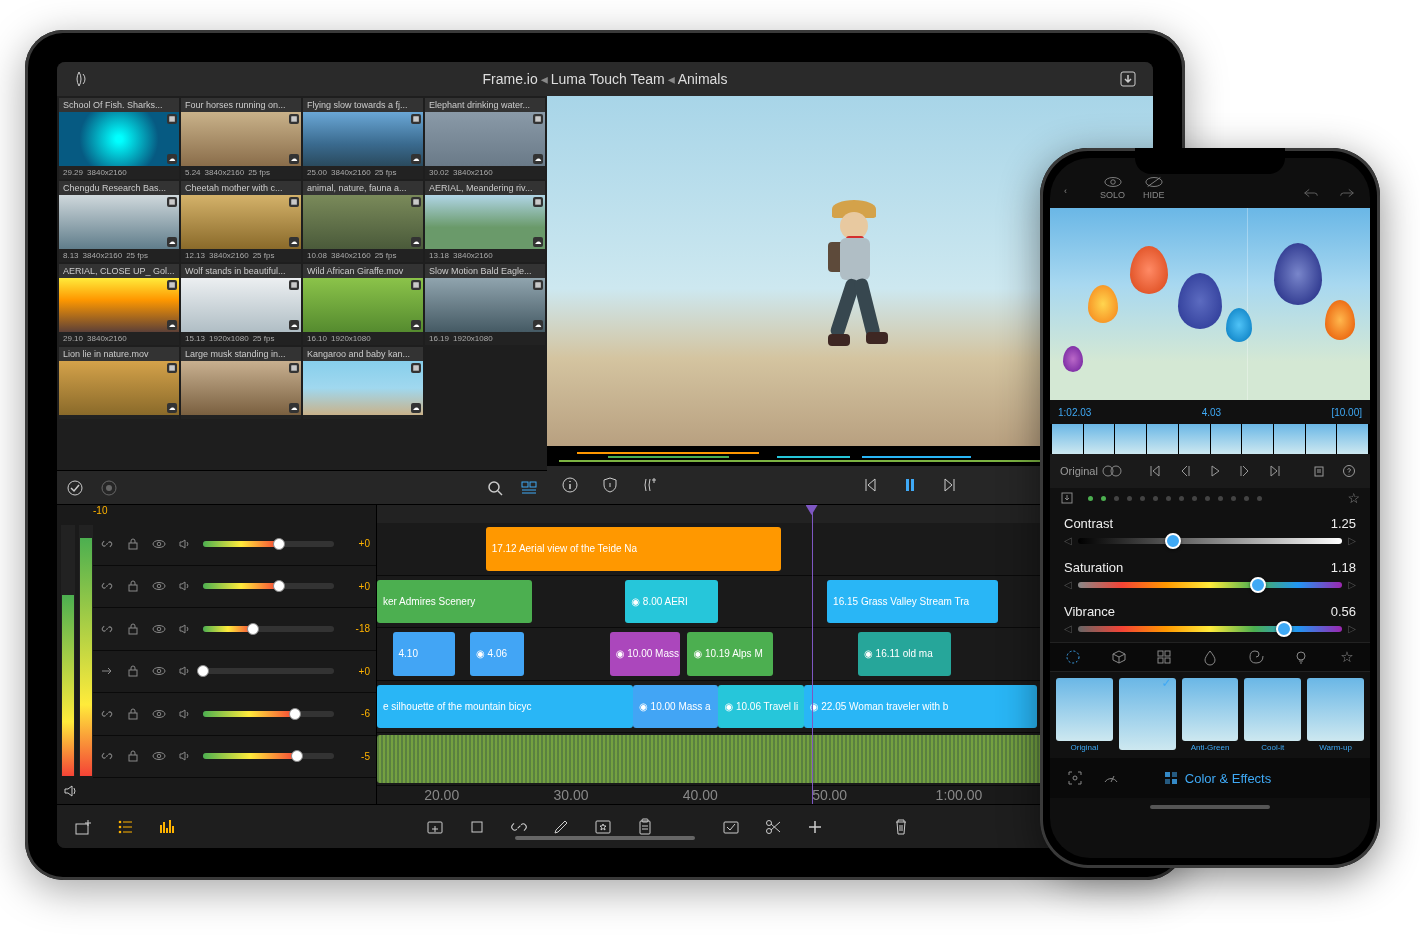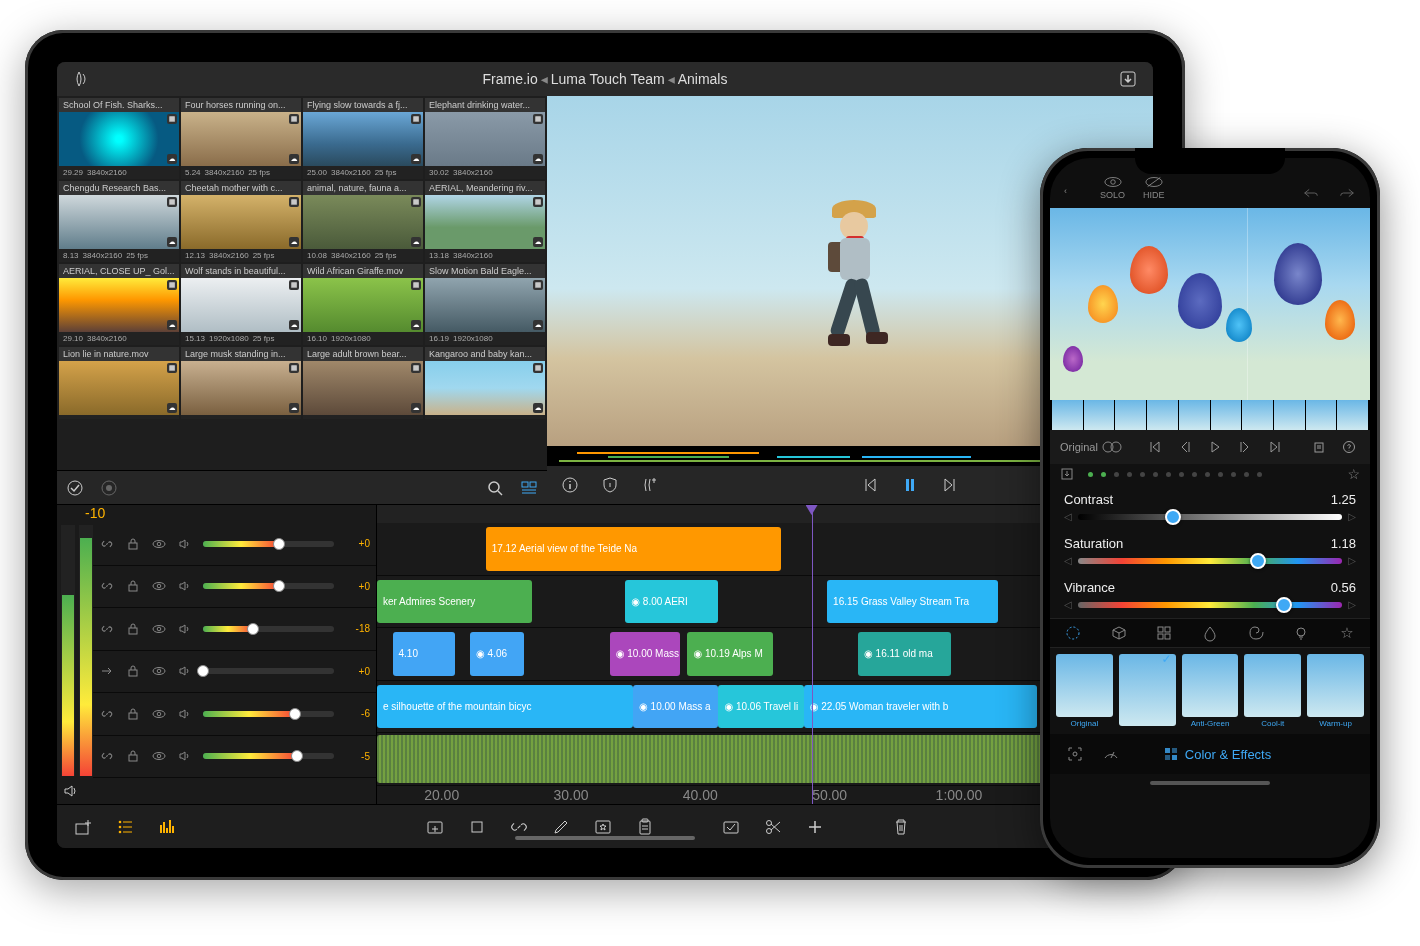--- a/index.html
+++ b/index.html
@@ -75,21 +75,21 @@
 .preview-ruler{height:20px;background:#000;position:relative}
 .preview-ruler .bar{position:absolute;height:2px;top:6px}
 .preview-ctrl{height:38px;display:flex;align-items:center;padding:0 10px;gap:14px;background:#262626;color:#ccc}
 .preview-ctrl .spacer{flex:1}
 .preview-ctrl .tool{width:26px;height:26px;display:flex;align-items:center;justify-content:center;cursor:pointer}
 .preview-ctrl .play{color:#3fa9f5}
 
 
 .ipad-lower{height:300px;display:flex;background:#1a1a1a;border-top:1px solid #000}
 .mixer{width:320px;display:flex;flex-direction:column;border-right:1px solid #000}
-.mixer-header{height:18px;color:#ffb300;font-size:14px;padding-left:28px}
+.mixer-header{height:18px;color:#ffb300;font-size:10px;padding-left:36px}
 .vu-meter{width:14px;background:#222;margin-left:2px;position:relative}
 .vu-meter .fill{position:absolute;bottom:0;left:1px;right:1px;background:linear-gradient(#4caf50,#ffeb3b 70%,#f44336)}
 .mixer-rows{flex:1;display:flex}
 .vu-col{width:18px;display:flex;flex-direction:column;padding:2px 0 2px 2px}
 .vu-col .vu-meter{flex:1}
 .track-controls{flex:1;display:flex;flex-direction:column}
 .track-row{flex:1;display:flex;align-items:center;gap:10px;padding:0 6px;border-bottom:1px solid #0a0a0a}
 .track-row .icn{width:16px;height:16px;color:#888;font-size:13px;display:flex;align-items:center;justify-content:center;cursor:pointer}
 .track-slider{flex:1;height:6px;background:#333;border-radius:3px;position:relative}
 .track-slider .fill{position:absolute;left:0;top:0;bottom:0;background:linear-gradient(90deg,#4caf50,#ffeb3b,#f44336);border-radius:3px}
@@ -382,34 +382,20 @@
               </div>
   <div class="clip-meta">
                 <span></span>
                 <span></span>
                 <span></span>
               </div>
             </div>
             <div class="clip">
               <div class="clip-title">Large musk standing in...</div>
   <div class="clip-thumb musk">
-    <div class="clip-badges">
-                  <span>▦</span>
-                  <span>☁</span>
-                </div>
-              </div>
-  <div class="clip-meta">
-                <span></span>
-                <span></span>
-                <span></span>
-              </div>
-            </div>
-            <div class="clip">
-              <div class="clip-title">Large adult brown bear...</div>
-  <div class="clip-thumb bear">
     <div class="clip-badges">
                   <span>▦</span>
                   <span>☁</span>
                 </div>
               </div>
   <div class="clip-meta">
                 <span></span>
                 <span></span>
                 <span></span>
               </div>
@@ -887,20 +873,25 @@
       <div class="ip-split"></div>
       <div class="balloon" style="left:12%;top:40%;width:30px;height:38px;background:radial-gradient(#ffd54f,#f57f17)"></div>
       <div class="balloon" style="left:25%;top:20%;width:38px;height:48px;background:radial-gradient(#ff8a65,#d84315)"></div>
       <div class="balloon" style="left:40%;top:34%;width:44px;height:56px;background:radial-gradient(#5c6bc0,#283593)"></div>
       <div class="balloon" style="left:55%;top:52%;width:26px;height:34px;background:radial-gradient(#4fc3f7,#0277bd)"></div>
       <div class="balloon" style="left:70%;top:18%;width:48px;height:62px;background:radial-gradient(#7986cb,#1a237e)"></div>
       <div class="balloon" style="left:86%;top:48%;width:30px;height:40px;background:radial-gradient(#ffb74d,#e65100)"></div>
       <div class="balloon" style="left:4%;top:72%;width:20px;height:26px;background:radial-gradient(#ba68c8,#6a1b9a)"></div>
     </div>
 
+    <div class="ip-scrub">
+      <span>1:02.03</span>
+      <span class="mid">4.03</span>
+      <span class="end">[10.00]</span>
+    </div>
     <div class="ip-filmstrip">
       <div class="f"></div>
         <div class="f"></div>
         <div class="f"></div>
         <div class="f"></div>
         <div class="f"></div>
       <div class="f"></div>
         <div class="f"></div>
         <div class="f"></div>
         <div class="f"></div>

